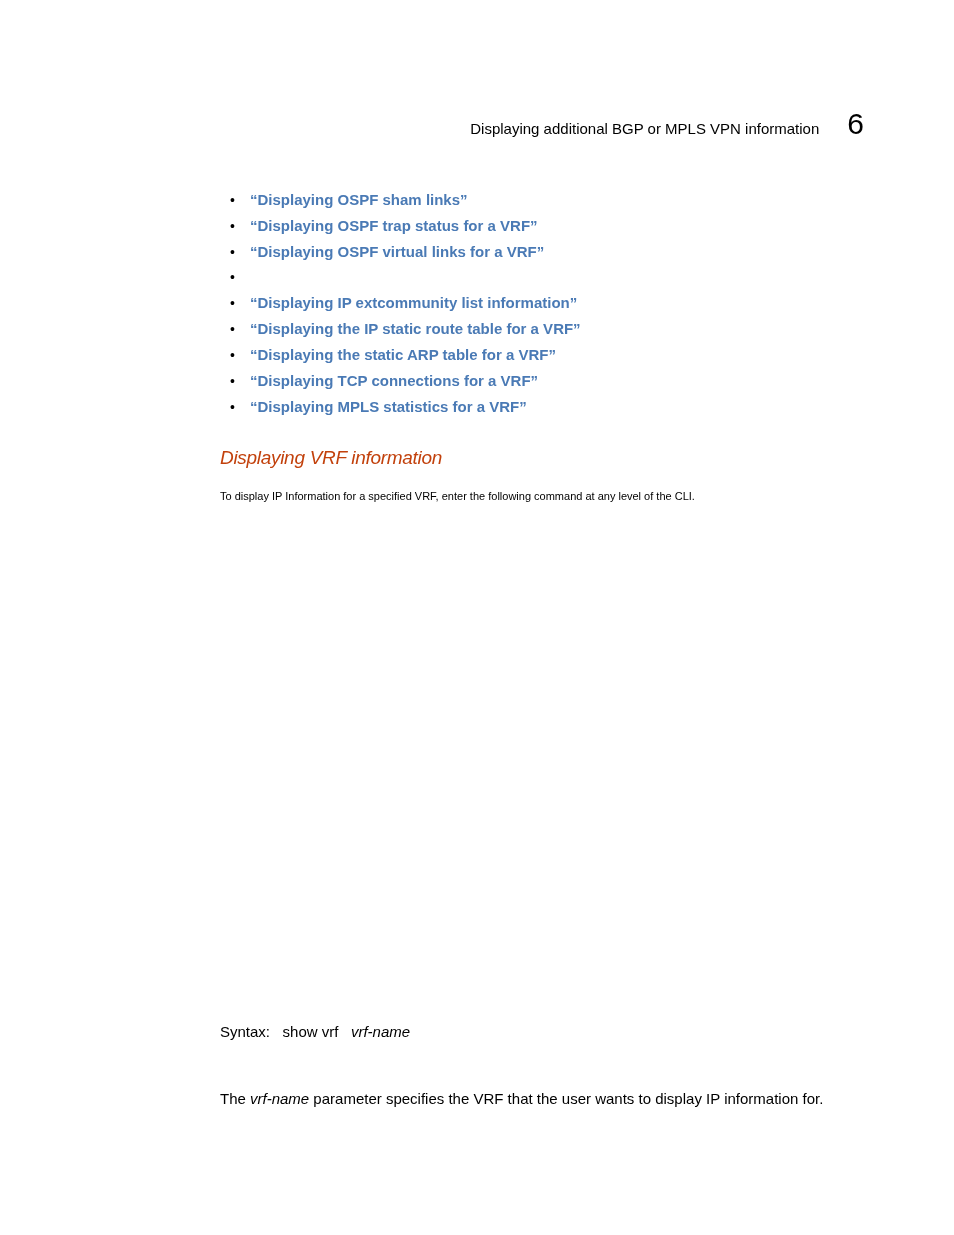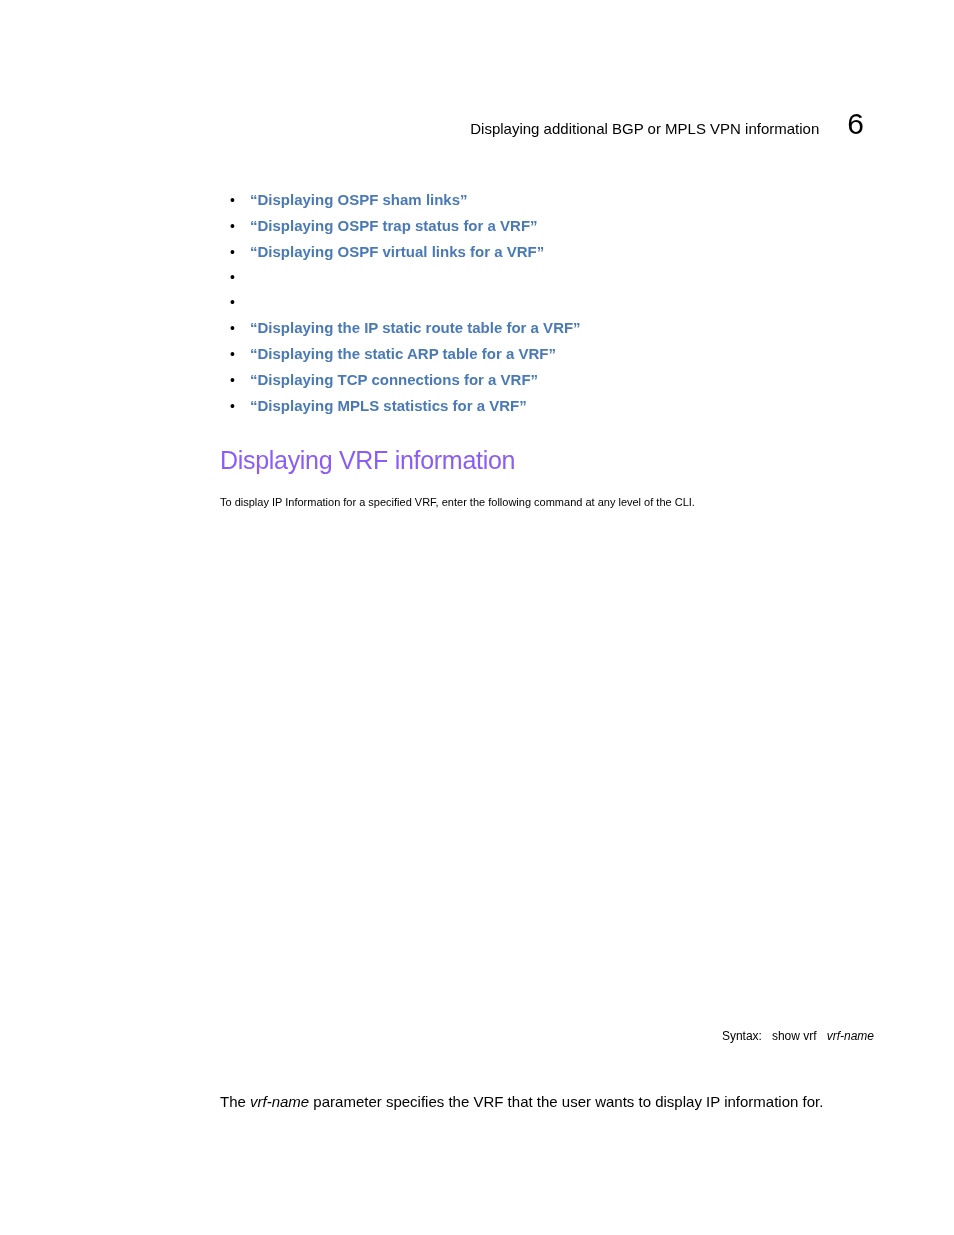--- a/index.html
+++ b/index.html
@@ -53,38 +53,38 @@
     font-size: 14px;
     color: #000;
   }
   .bullet-link {
     color: #4a7ab5;
     font-weight: bold;
   }
   .section-heading {
     margin-left: 130px;
     margin-top: 32px;
-    font-size: 25px;
+    font-size: 19px;
     font-family: Arial, Helvetica, sans-serif;
     font-weight: 500;
-    color: #8b5cf6;
+    color: #c2410c;
     font-stretch: condensed;
     letter-spacing: -0.3px;
+    font-style: italic;
   }
   .body-text {
     margin-left: 130px;
     margin-top: 20px;
     font-size: 11px;
     line-height: 1.3;
   }
   .syntax-block {
     margin-left: 130px;
     margin-top: 520px;
-    font-size: 12px;
-    text-align: right;
+    font-size: 15px;
   }
   .syntax-block .italic {
     font-style: italic;
   }
   .param-text {
     margin-left: 130px;
     margin-top: 50px;
     font-size: 15px;
   }
   .param-text .italic {
@@ -112,20 +112,21 @@
     </div>
     <div class="bullet-item">
       <span class="bullet-dot">•</span>
       <span class="bullet-link">“Displaying OSPF virtual links for a VRF”</span>
     </div>
     <div class="bullet-item">
       <span class="bullet-dot">•</span>
     </div>
     <div class="bullet-item">
       <span class="bullet-dot">•</span>
+      <span class="bullet-link">“Displaying IP extcommunity list information”</span>
     </div>
     <div class="bullet-item">
       <span class="bullet-dot">•</span>
       <span class="bullet-link">“Displaying the IP static route table for a VRF”</span>
     </div>
     <div class="bullet-item">
       <span class="bullet-dot">•</span>
       <span class="bullet-link">“Displaying the static ARP table for a VRF”</span>
     </div>
     <div class="bullet-item">

